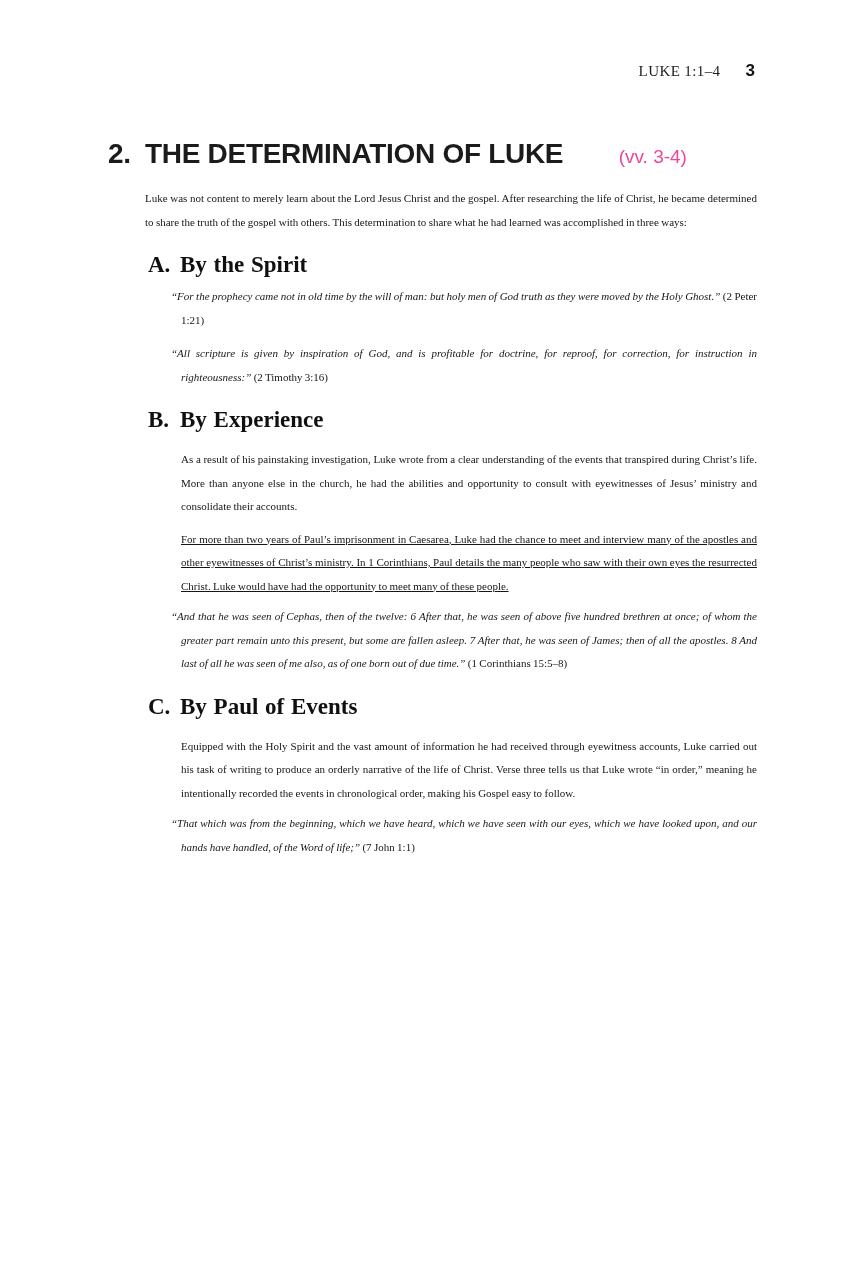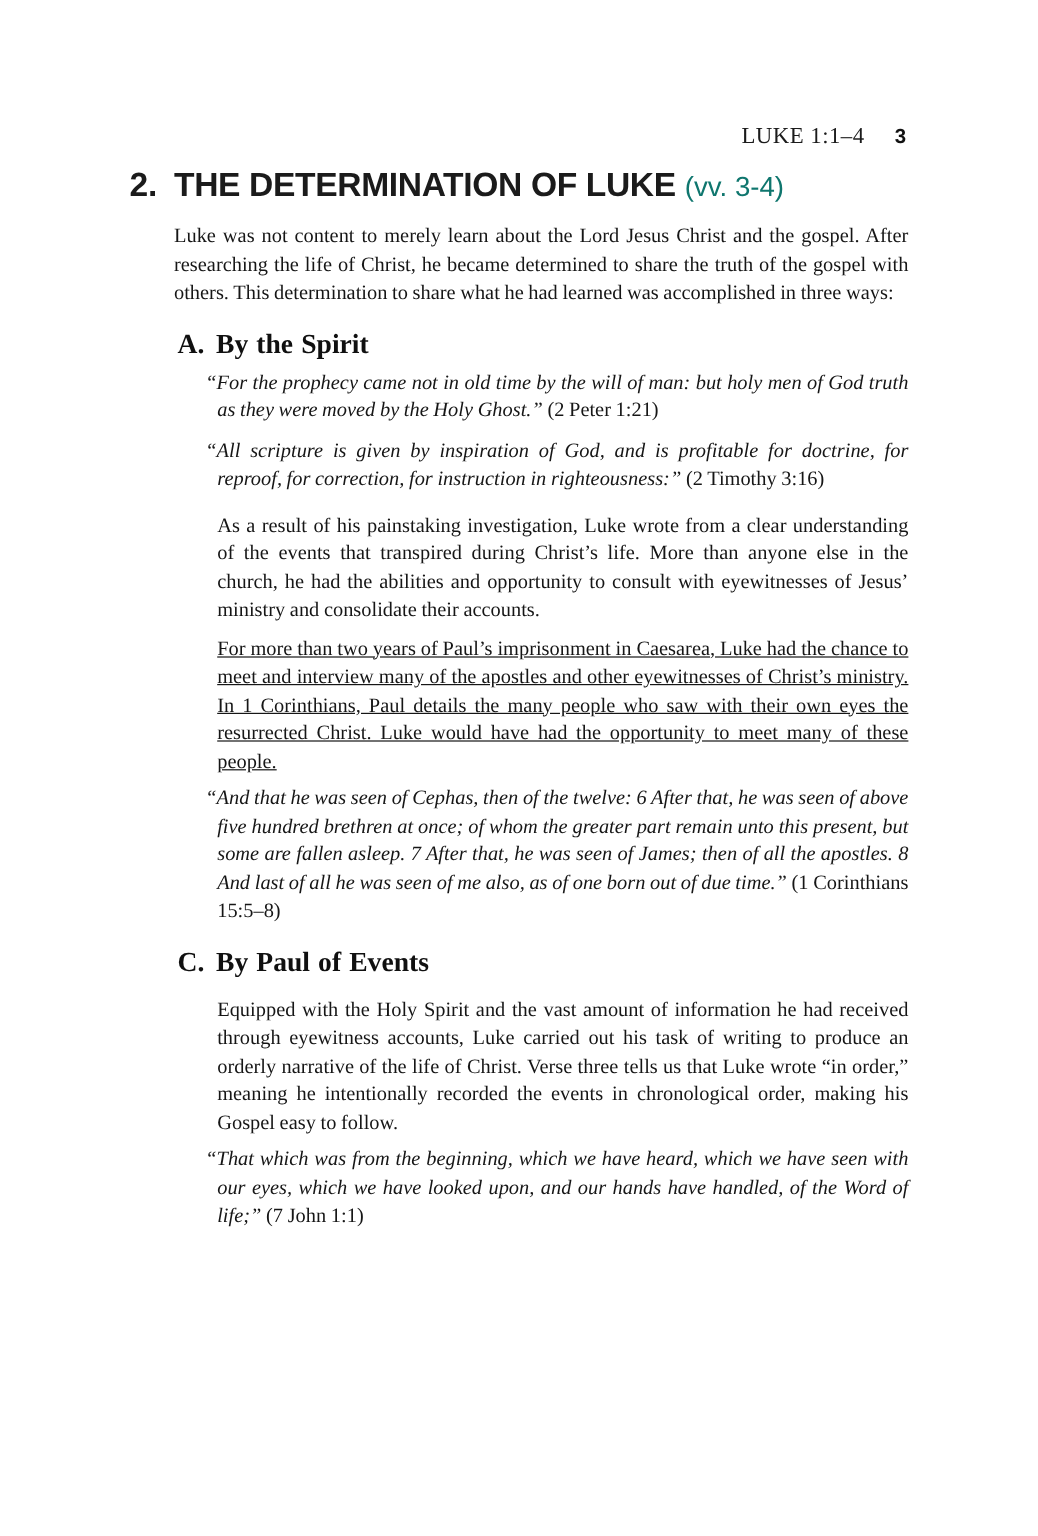--- a/index.html
+++ b/index.html
@@ -19,24 +19,23 @@
   
   .running-header {
     position: absolute;
     top: 61px;
     right: 110px;
     display: flex;
     align-items: baseline;
     gap: 25px;
   }
   .scripture-ref {
-    font-size: 19px;
+    font-size: 15px;
     letter-spacing: 0.4px;
     color: #1b1b1b;
-    margin-top: 42px;
   }
   .page-number {
     font-family: "Liberation Sans", sans-serif;
     font-weight: bold;
     font-size: 17px;
     color: #111111;
   }
   
   .content {
     padding: 0 108px;
@@ -50,27 +49,28 @@
     letter-spacing: -0.3px;
     color: #1b1b1b;
     white-space: nowrap;
   }
   .title-number {
     display: inline-block;
     width: 37px;
   }
   .title-verses {
     font-weight: normal;
-    font-size: 23px;
+    font-size: 19px;
     letter-spacing: 0;
-    color: #0f766e;
+    color: #ec4899;
+    margin-left: 48px;
   }
   p {
     margin: 0;
-    font-size: 17px;
+    font-size: 11px;
     line-height: 23.5px;
     text-align: justify;
     word-spacing: -0.4px;
   }
   .intro {
     margin: 14px 0 0 37px;
   }
   h2 {
     margin: 18px 0 0 40px;
     font-size: 23px;
@@ -118,20 +118,21 @@
 
     <p class="intro">Luke was not content to merely learn about the Lord Jesus Christ and the gospel. After researching the life of Christ, he became determined to share the truth of the gospel with others. This determination to share what he had learned was accomplished in three ways:</p>
 
     <section>
       <h2><span class="h2-label">A.</span><span>By the Spirit</span></h2>
       <p class="quote"><span class="qt">“For the prophecy came not in old time by the will of man: but holy men of God truth as they were moved by the Holy Ghost.”</span> <span class="ref">(2 Peter 1:21)</span></p>
       <p class="quote"><span class="qt">“All scripture is given by inspiration of God, and is profitable for doctrine, for reproof, for correction, for instruction in righteousness:”</span> <span class="ref">(2 Timothy 3:16)</span></p>
     </section>
 
     <section>
+      <h2><span class="h2-label">B.</span><span>By Experience</span></h2>
       <p class="para">As a result of his painstaking investigation, Luke wrote from a clear understanding of the events that transpired during Christ’s life. More than anyone else in the church, he had the abilities and opportunity to consult with eyewitnesses of Jesus’ ministry and consolidate their accounts.</p>
       <p class="para">For more than two years of Paul’s imprisonment in Caesarea, Luke had the chance to meet and interview many of the apostles and other eyewitnesses of Christ’s ministry. In 1 Corinthians, Paul details the many people who saw with their own eyes the resurrected Christ. Luke would have had the opportunity to meet many of these people.</p>
       <p class="quote"><span class="qt">“And that he was seen of Cephas, then of the twelve: 6 After that, he was seen of above five hundred brethren at once; of whom the greater part remain unto this present, but some are fallen asleep. 7 After that, he was seen of James; then of all the apostles. 8 And last of all he was seen of me also, as of one born out of due time.”</span> <span class="ref">(1 Corinthians 15:5–8)</span></p>
     </section>
 
     <section>
       <h2><span class="h2-label">C.</span><span>By Paul of Events</span></h2>
       <p class="para">Equipped with the Holy Spirit and the vast amount of information he had received through eyewitness accounts, Luke carried out his task of writing to produce an orderly narrative of the life of Christ. Verse three tells us that Luke wrote “in order,” meaning he intentionally recorded the events in chronological order, making his Gospel easy to follow.</p>
       <p class="quote"><span class="qt">“That which was from the beginning, which we have heard, which we have seen with our eyes, which we have looked upon, and our hands have handled, of the Word of life;”</span> <span class="ref">(7 John 1:1)</span></p>
     </section>

